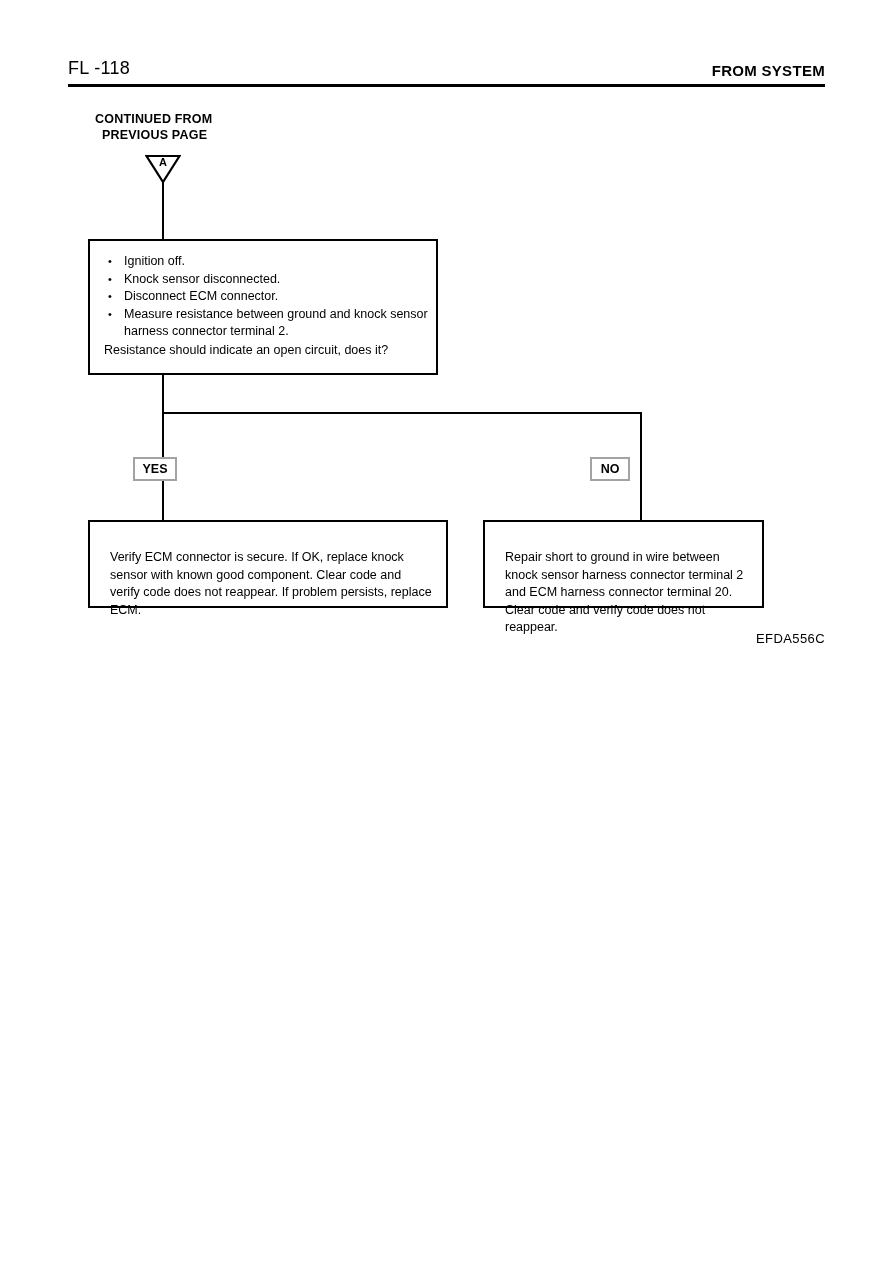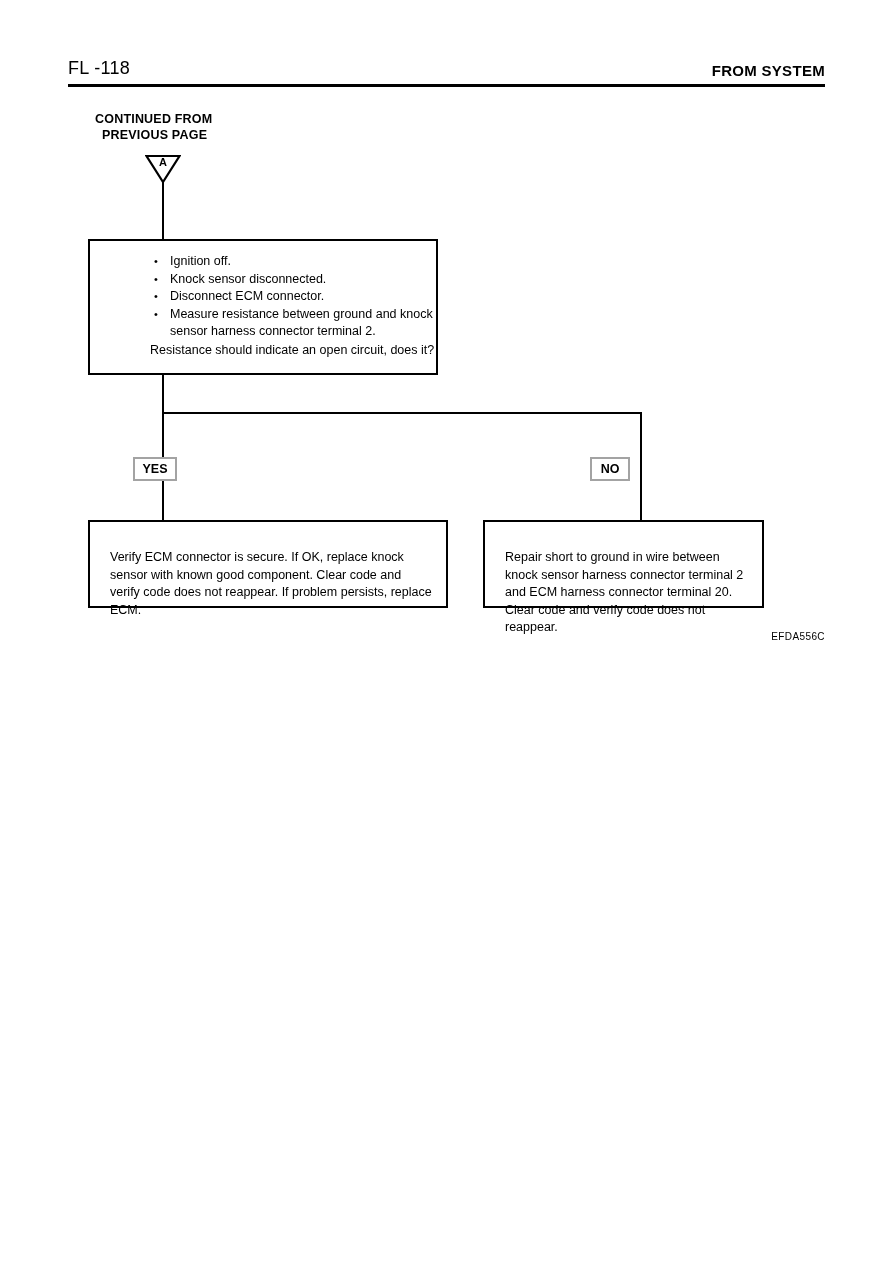--- a/index.html
+++ b/index.html
@@ -138,21 +138,20 @@
   }
   .question-line {
     font-size: 12.5px;
     line-height: 17.5px;
     padding-left: 2px;
     margin-top: 1px;
   }
 
   .decision-box-inner {
     padding: 12px 0 10px 12px;
-    margin-left: 46px;
   }
   .outcome-box-inner {
     padding: 12px 12px 10px 20px;
     margin-top: 15px;
   }
 
   
   .branch-label {
     position: absolute;
     border: 2px solid #a3a3a3;
@@ -162,21 +161,21 @@
     font-size: 12.5px;
     font-weight: bold;
     line-height: 20px;
     height: 24px;
   }
 
   .figure-code {
     position: absolute;
     right: 68px;
     top: 631px;
-    font-size: 10px;
+    font-size: 13px;
     letter-spacing: 0.4px;
     color: #000000;
   }
 </style>
 </head>
 <body>
 
 <div class="page-header">
   <div class="header-page-number">FL -118</div>
   <div class="header-section-title">FROM SYSTEM</div>

